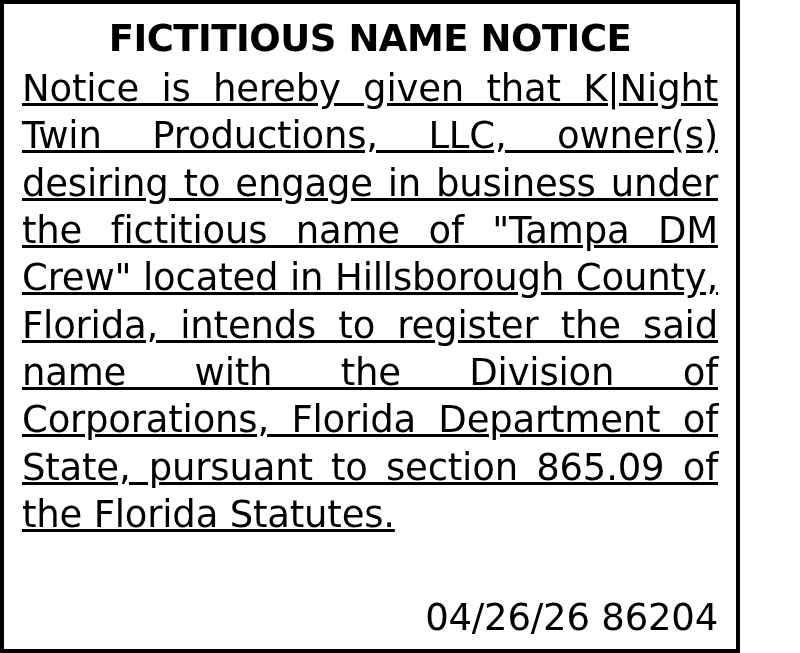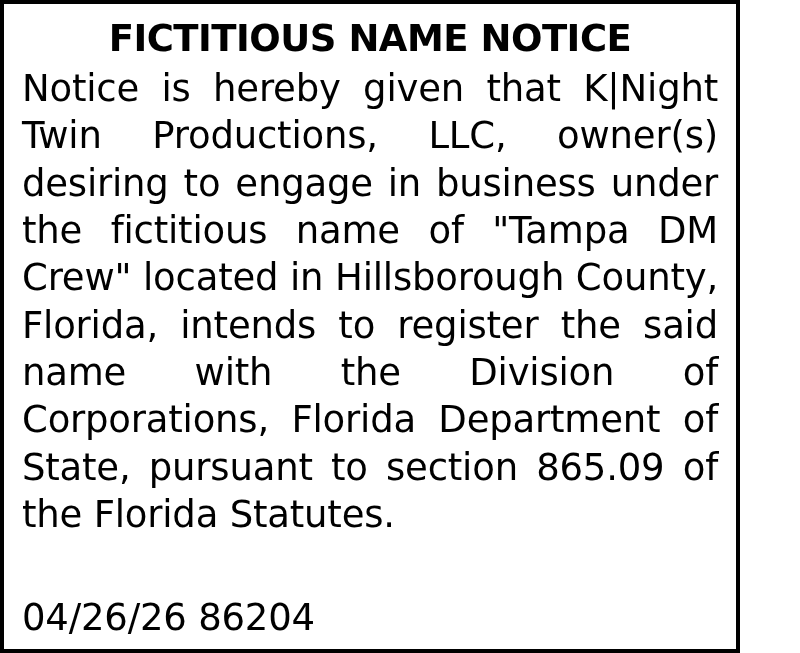--- a/index.html
+++ b/index.html
@@ -31,23 +31,25 @@
     margin: 6px 0 6px 0;
   }
   .notice-body {
     font-size: 37px;
     line-height: 1.28;
     text-align: justify;
     text-align-last: left;
     letter-spacing: -0.2px;
     word-spacing: 0px;
     hyphens: manual;
+    text-decoration: underline;
   }
   .notice-footer {
     margin-top: 6px;
+    text-align: right;
     font-size: 37px;
     letter-spacing: -0.2px;
   }
   .spacer {
     flex: 1 1 auto;
   }
 </style>
 </head>
 <body>
 

